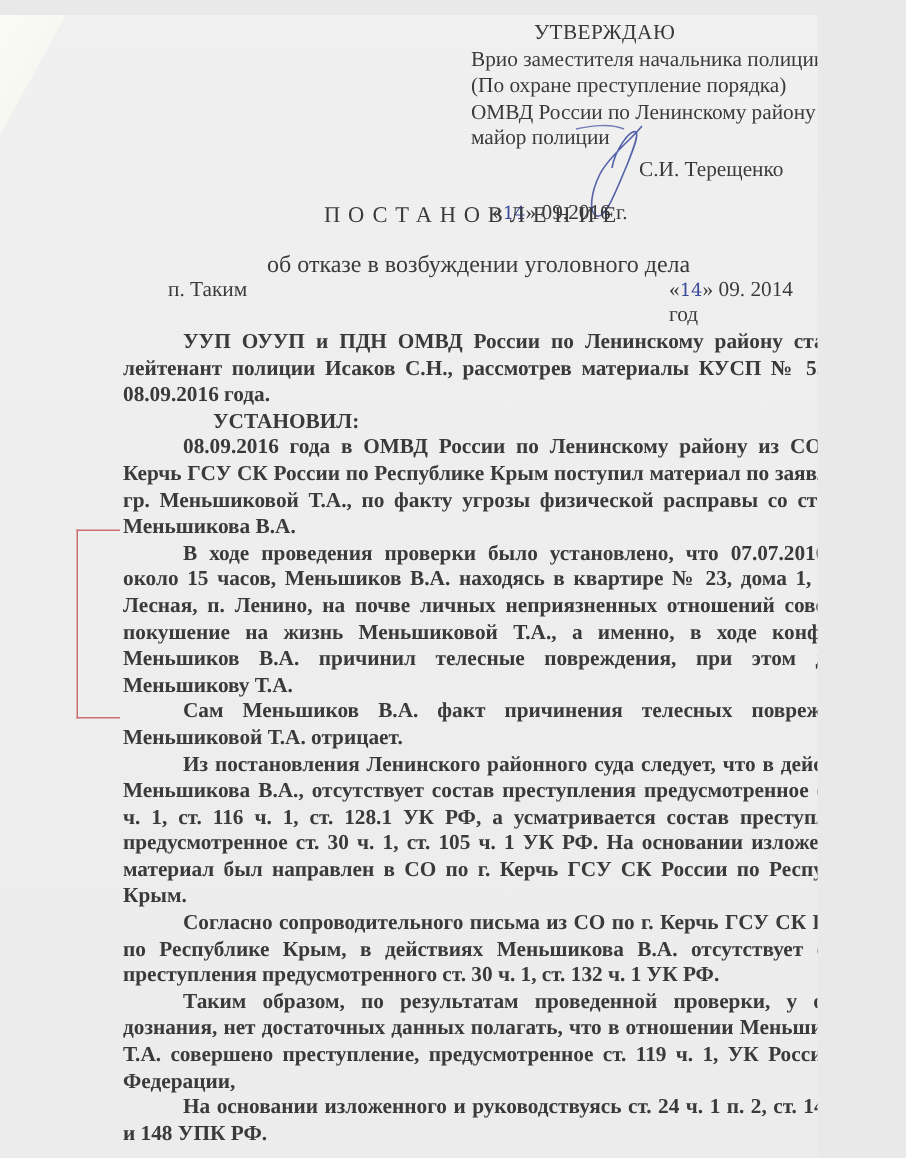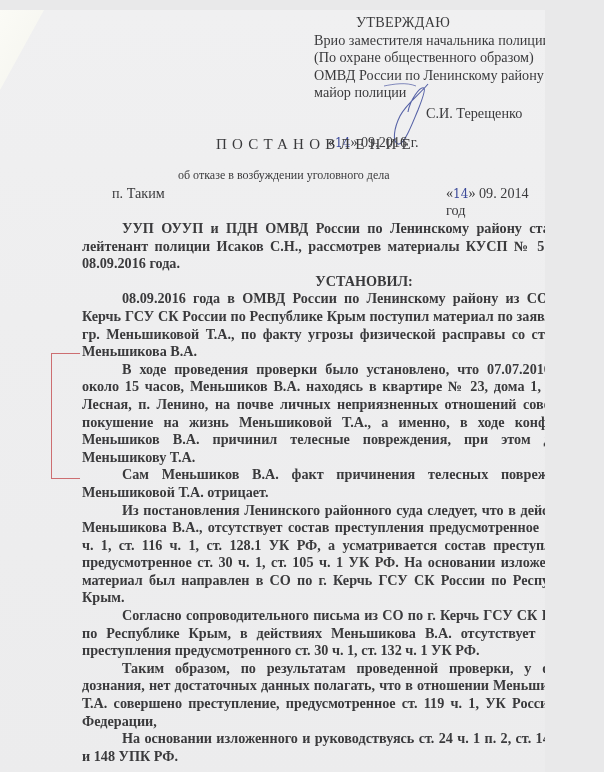--- a/index.html
+++ b/index.html
@@ -33,46 +33,46 @@
     .date-approve {
       position: absolute; left: 328px; top: 124px;
       font-size: 14.2px;
     }
     .hand { color: #3c4a9a; font-family: "DejaVu Serif", serif; font-size: 12px; }
     .title {
       position: absolute; left: 0; top: 126px; width: 604px; text-align: center;
       font-size: 15px; letter-spacing: 5.2px; padding-left: 28px; box-sizing: border-box;
     }
     .subtitle {
-      position: absolute; left: 178px; top: 158px; font-size: 12px;
+      position: absolute; left: 178px; top: 158px; font-size: 16px;
     }
     .place { position: absolute; left: 112px; top: 175px; font-size: 14.2px; }
     .date-doc { position: absolute; left: 446px; top: 175px; font-size: 14.2px; }
     .body {
       position: absolute; left: 82px; top: 210px; width: 504px;
       font-size: 14.2px; line-height: 17.6px; text-align: justify;
     }
     .body p { margin: 0; text-indent: 40px; font-weight: bold; }
-    .body p.center { text-indent: 0; text-align: center; margin: 0; padding-left: 60px; }
+    .body p.center { text-indent: 0; margin: 0; padding-left: 60px; }
     .bracket {
       position: absolute; left: 51px; top: 343px; width: 28px; height: 124px;
       border-left: 1.4px solid #c8585c; border-top: 1.4px solid #c8585c; border-bottom: 1.4px solid #c8585c;
       opacity: 0.85;
     }
   </style>
 </head>
 <body>
 
 <div class="page">
   <div class="fold"></div>
 
   <div class="approve">
     <div class="heading">УТВЕРЖДАЮ</div>
     <div>Врио заместителя начальника полиции</div>
-    <div>(По охране общественного образом)</div>
+    <div>(По охране преступление порядка)</div>
     <div>ОМВД России по Ленинскому району</div>
     <div>майор полиции</div>
     <div class="signer">С.И. Терещенко</div>
   </div>
 
   <svg class="signature" viewBox="0 0 60 70">
     <path d="M48 4 C40 14, 26 24, 20 36 C14 48, 12 62, 18 64 C24 66, 32 44, 38 30 C42 20, 46 10, 44 8 C40 6, 30 20, 28 32" fill="none" stroke="#3c4a9a" stroke-width="1.1" opacity="0.85"></path>
     <path d="M4 6 C14 4, 26 2, 36 6" fill="none" stroke="#3c4a9a" stroke-width="0.9" opacity="0.7"></path>
   </svg>
 

